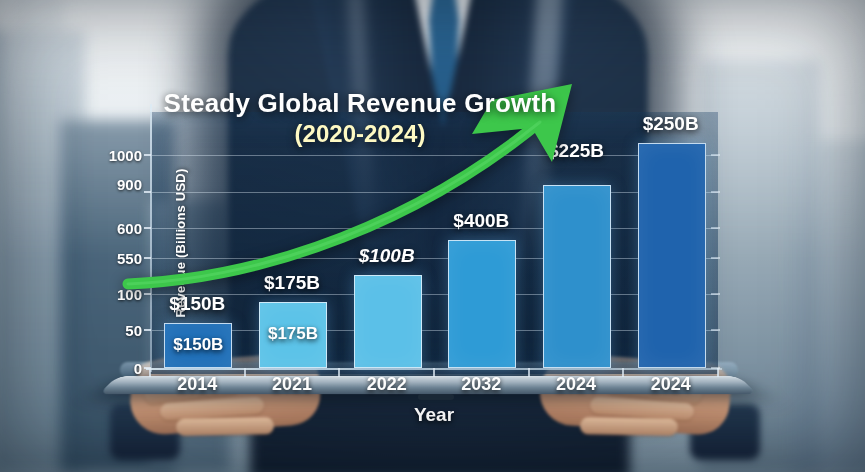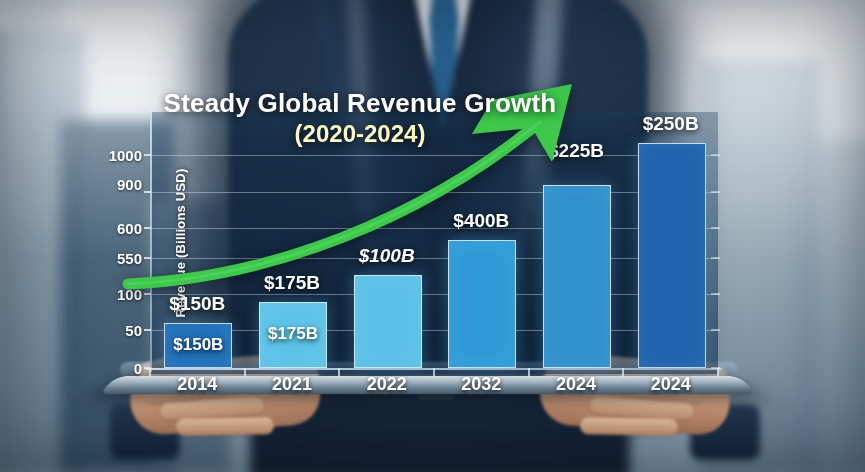--- a/index.html
+++ b/index.html
@@ -274,20 +274,21 @@
   </div>
   <div class="tabletTop"></div>
   <div class="tablet"></div>
   <div class="homebtn"></div>
 
   <div class="holo">
     <div class="plot" id="plot">
       <div class="yaxis"></div>
       <div class="xaxis"></div>
       <div class="ytitle">Reveuue (Billions USD)</div>
+      <div class="xtitle">Year</div>
     <div class="ytick" style="top: 256px;">0</div>
         <div class="tickmark" style="top: 256px;"></div>
         <div class="tickmarkR" style="top: 256px;"></div>
         <div class="grid" style="top: 218px;"></div>
         <div class="ytick" style="top: 218px; padding-left: 28px;">50</div>
         <div class="tickmark" style="top: 218px;"></div>
         <div class="tickmarkR" style="top: 218px;"></div>
         <div class="grid" style="top: 182px;"></div>
         <div class="ytick" style="top: 182px;">100</div>
         <div class="tickmark" style="top: 182px;"></div>

